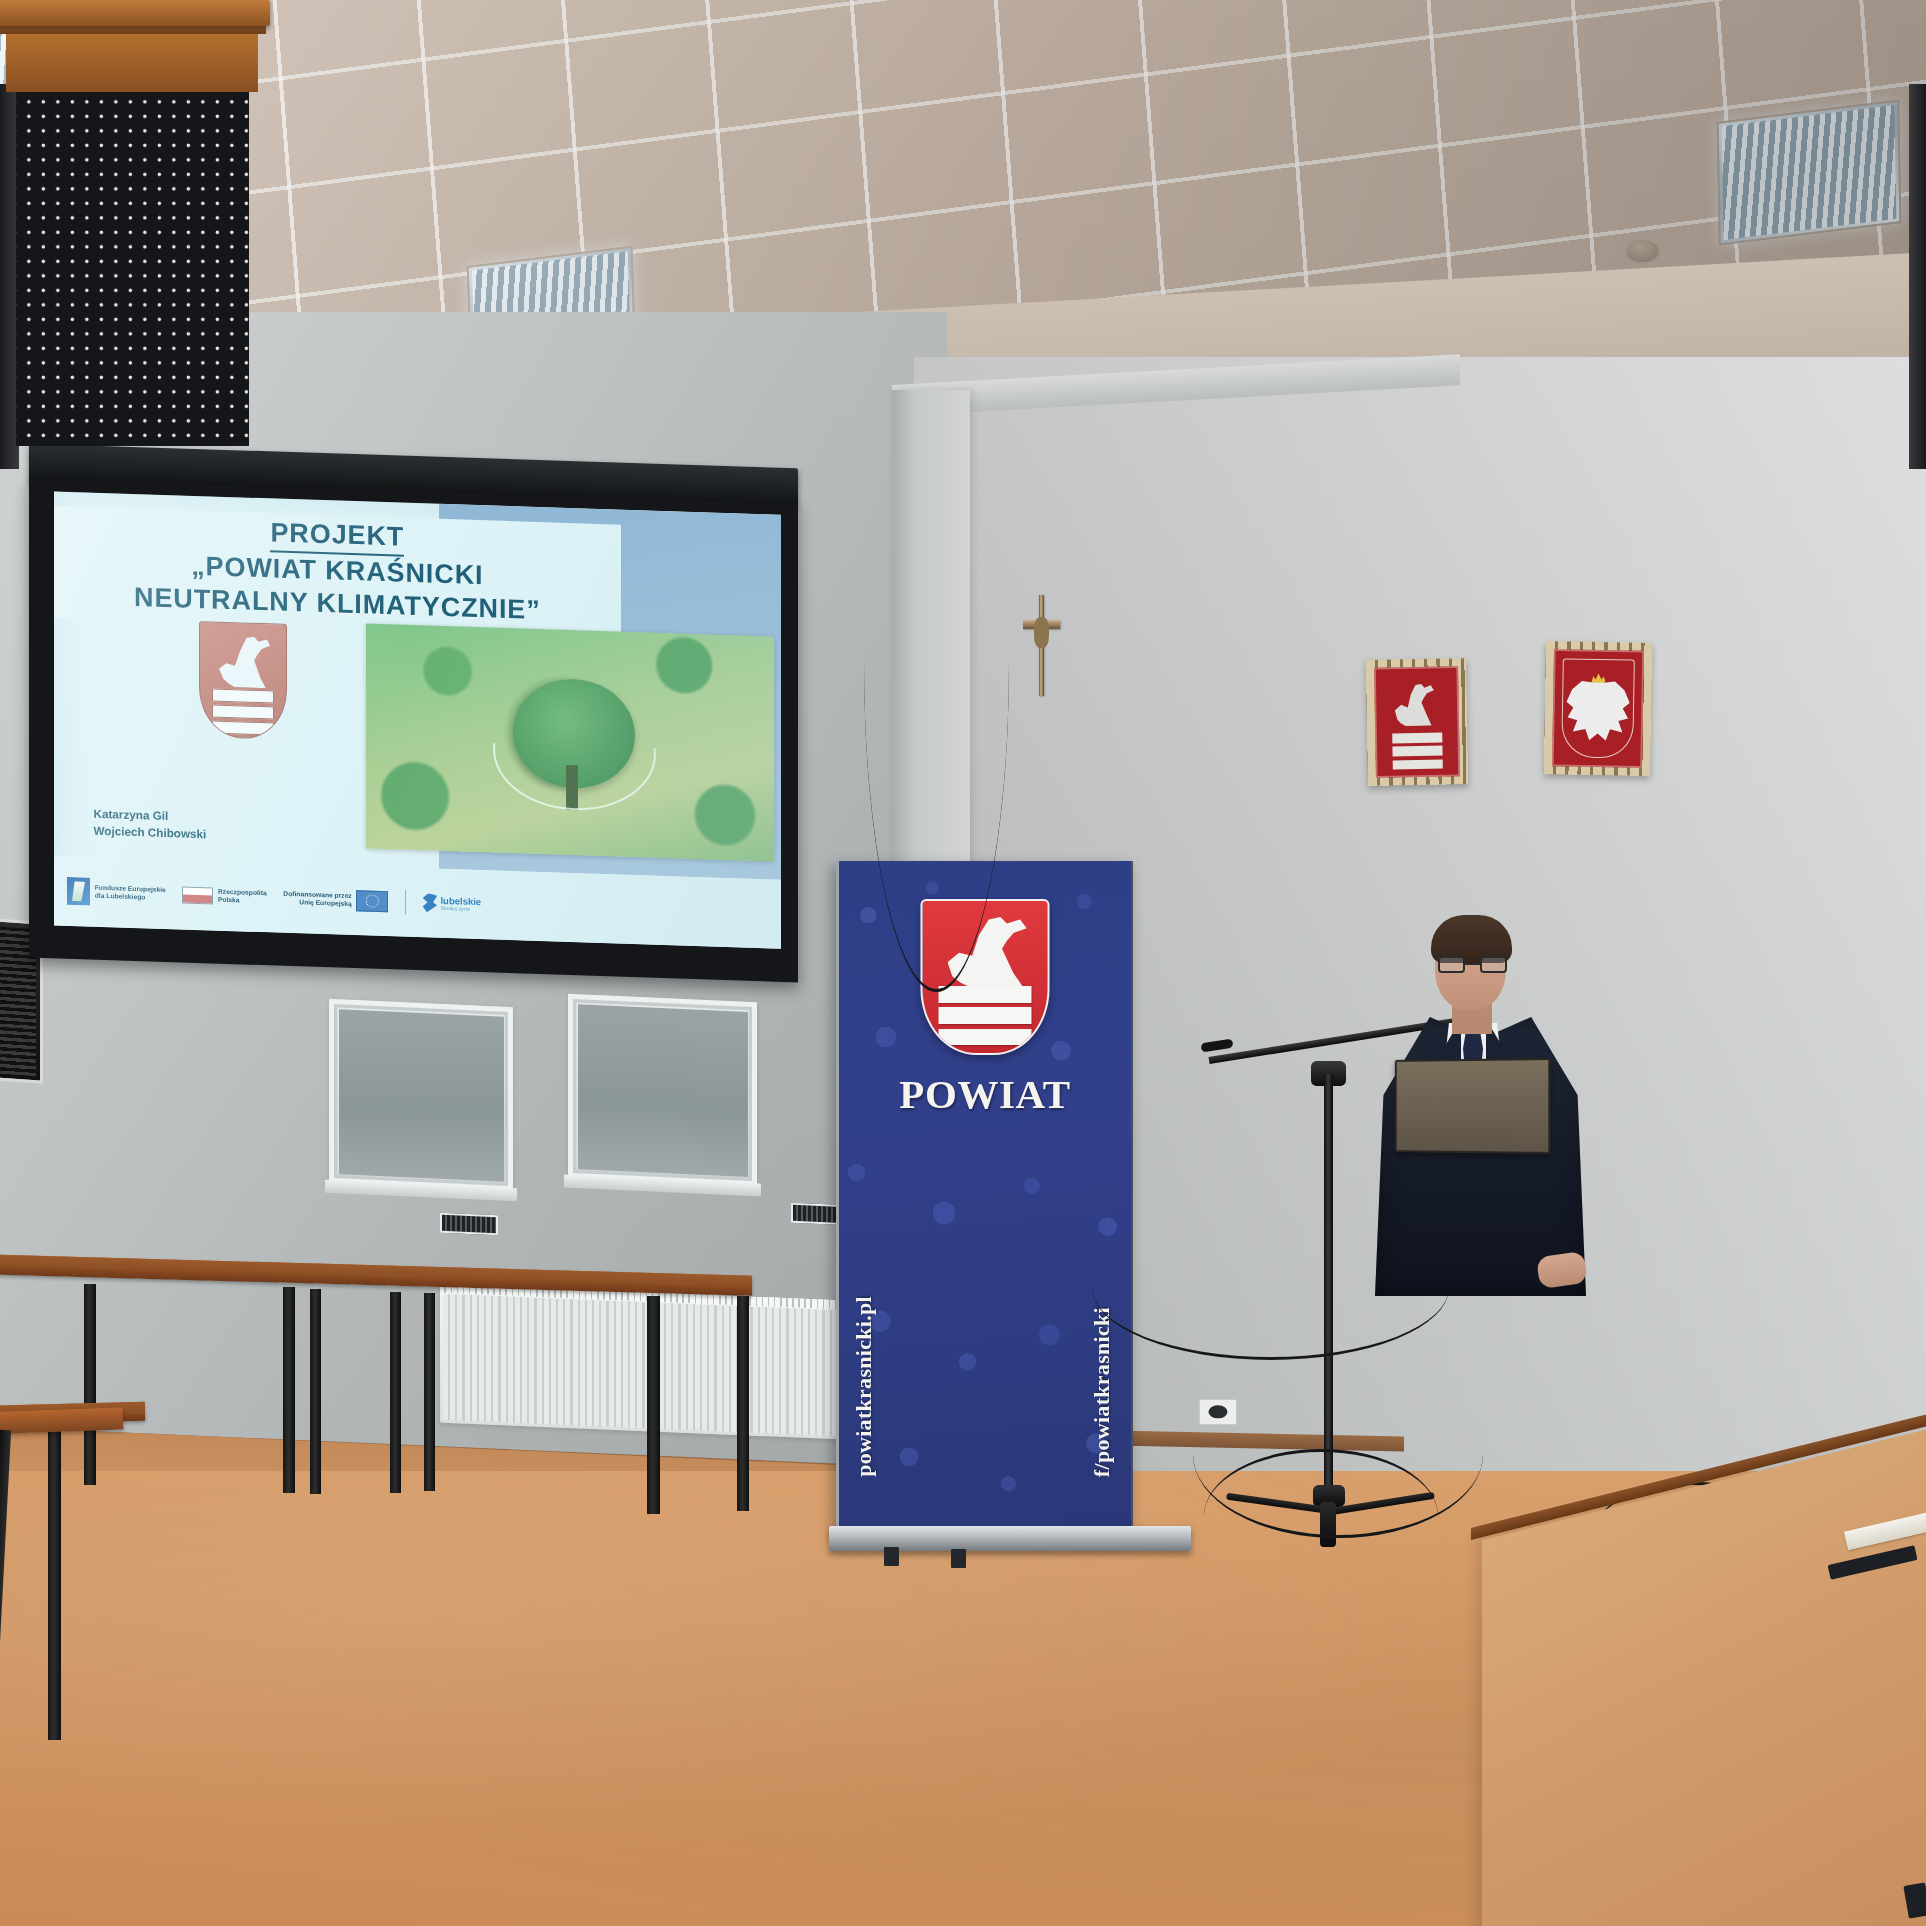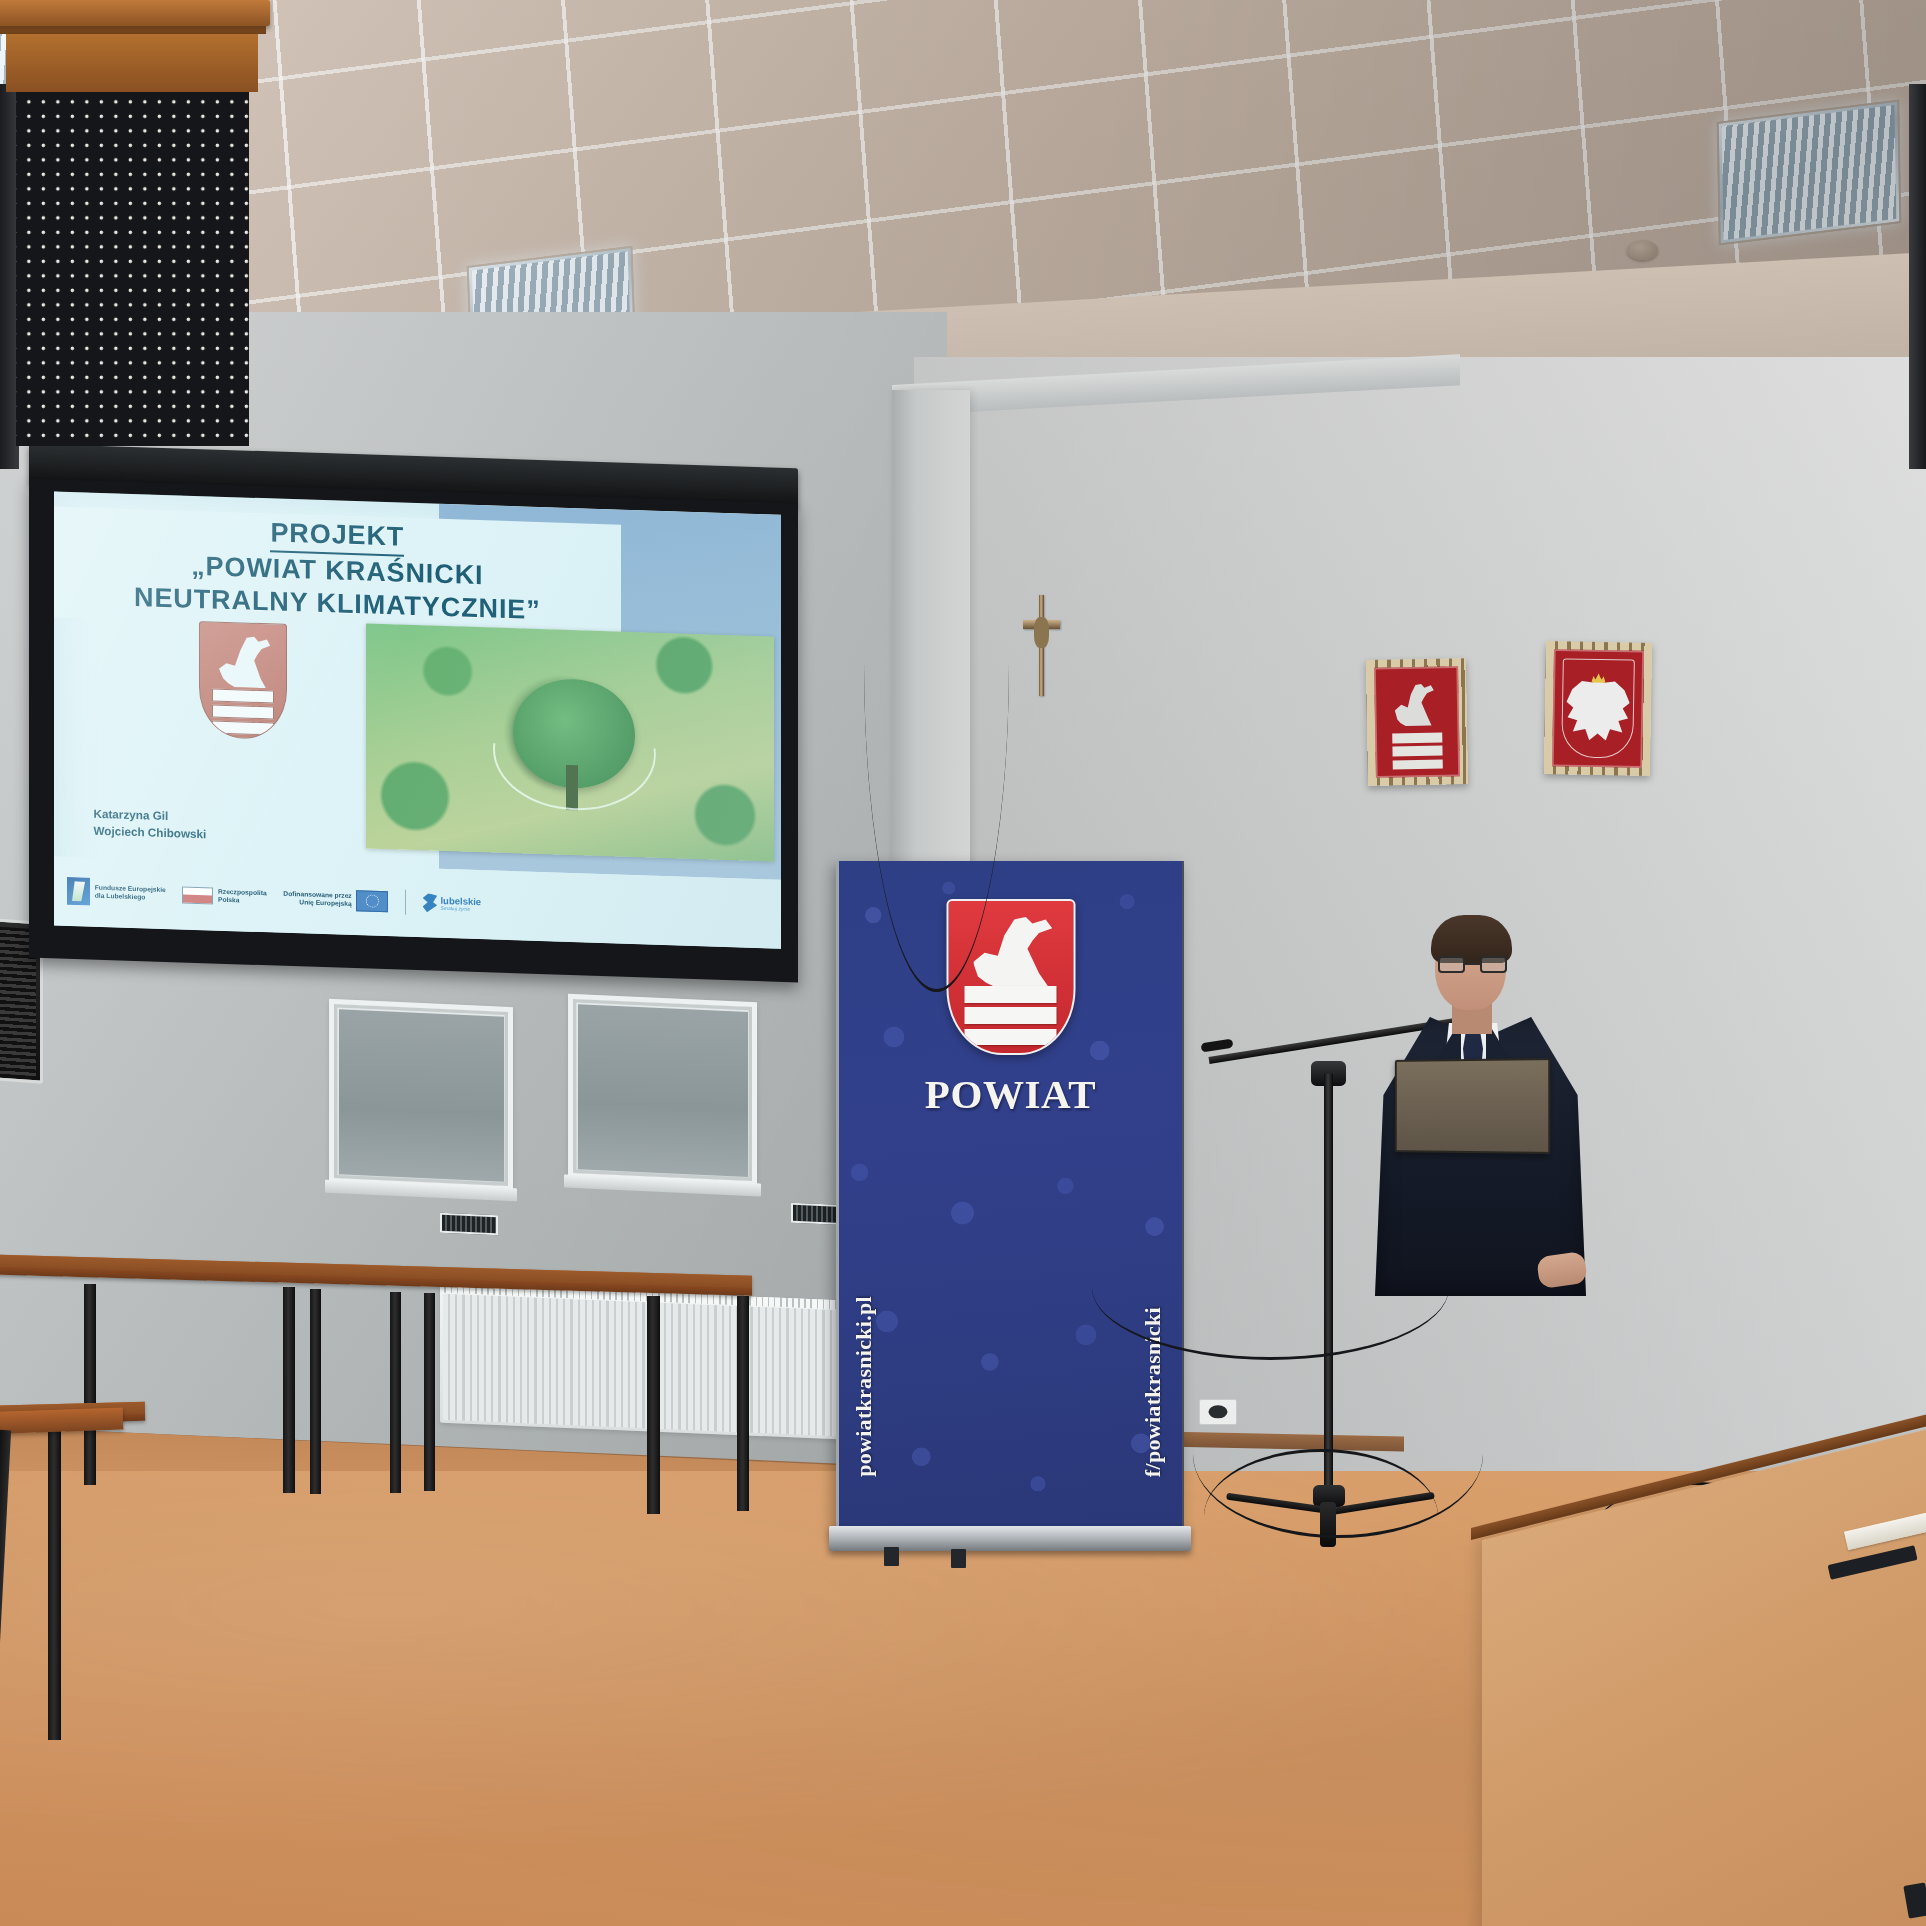--- a/index.html
+++ b/index.html
@@ -246,21 +246,21 @@
 
   
   .table-top{position:absolute;background:linear-gradient(180deg,#b5652f,#8d4a21 55%,#6e3a1a);
     box-shadow:0 2.2px 3.9px rgba(0,0,0,.3);}
   .table-top .surface{position:absolute;left:0;right:0;top:0;height:62%;
     background:linear-gradient(180deg,#9c5a2b,#8a4e24);}
   .table-leg{position:absolute;background:linear-gradient(90deg,#151515,#2e2e2e 45%,#0e0e0e);}
 
   
   #banner{
-    left:836px;top:861px;width:348px;height:677px;
+    left:836px;top:861px;width:297px;height:677px;
     background:linear-gradient(175deg,#2e3f86 0%,#32408c 40%,#2a3878 100%);
     box-shadow:-3.3px 4.5px 13.4px rgba(0,0,0,.35);
     border-left:3.9px solid #9fa6ae;border-right:2.8px solid #4a4f58;
     overflow:hidden;
   }
   #banner .folk{
     position:absolute;inset:0;opacity:.42;
     background-image:
       radial-gradient(circle at 10% 8%, #5a6bc4 0 7.8px, transparent 8.4px),
       radial-gradient(circle at 32% 4%, #4b5cb4 0 6.1px, transparent 6.7px),

